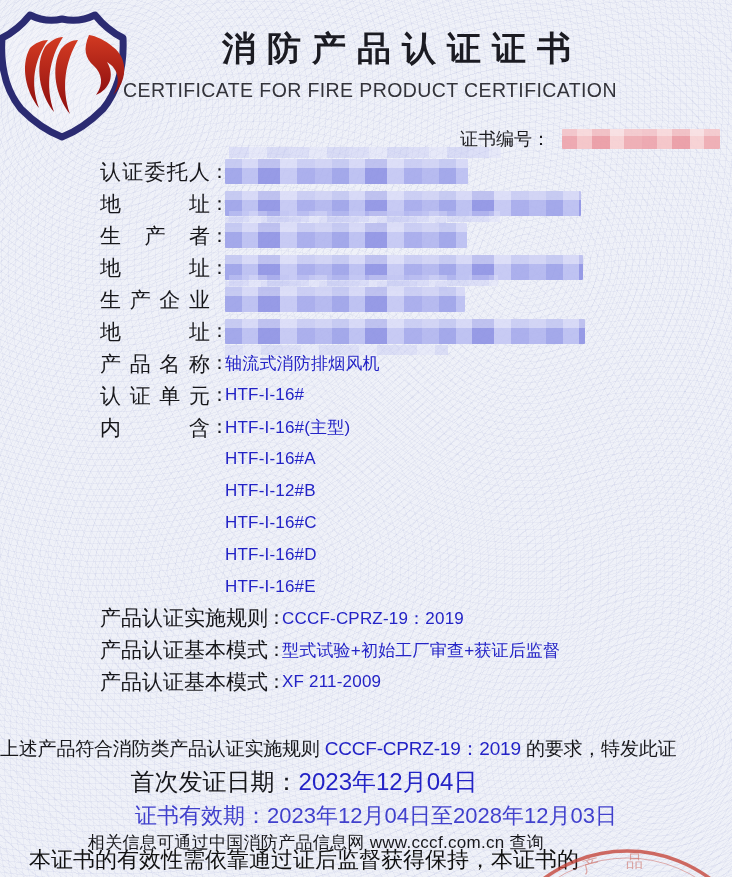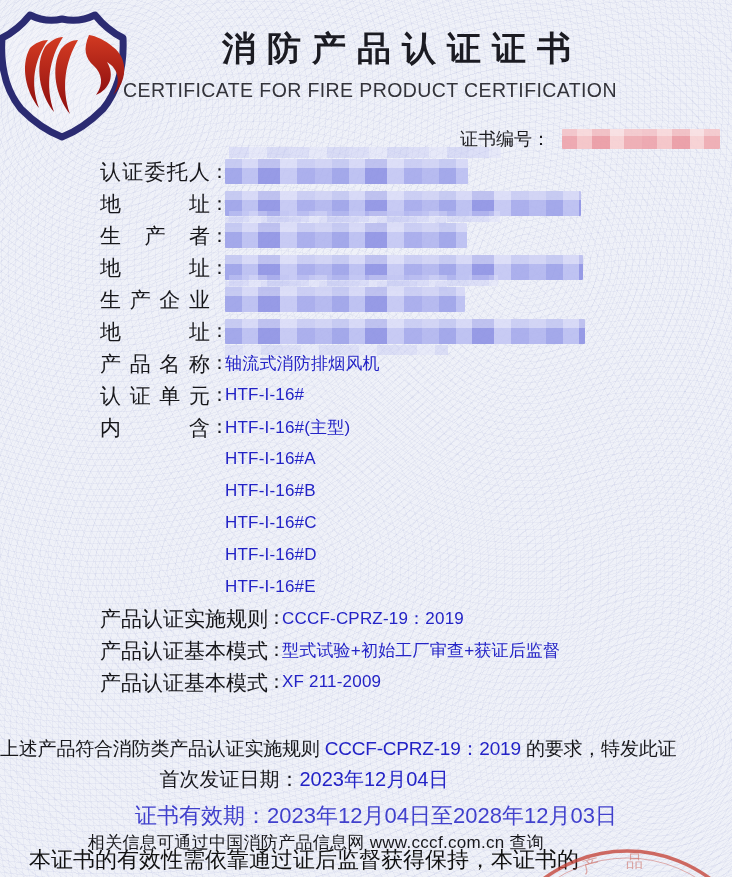--- a/index.html
+++ b/index.html
@@ -29,26 +29,26 @@
       linear-gradient(180deg, rgba(255,255,255,.35) 0 35%, rgba(255,255,255,0) 35%),
       repeating-linear-gradient(90deg,#eea3ab 0 15px,#f6c3c6 15px 30px,#ec9aa2 30px 48px,#f8d0d2 48px 62px,#f0aab0 62px 80px);}
   .redact.name::before{content:"";position:absolute;left:4px;top:-12px;height:11px;width:112%;
     background:repeating-linear-gradient(90deg,#c9ccf5 0 20px,#dddff8 20px 38px,#c0c4f2 38px 60px);opacity:.55;}
   .redact.addr::after{content:"";position:absolute;left:0;top:26px;height:10px;width:62%;
     background:repeating-linear-gradient(90deg,#c9ccf5 0 18px,#dfe1f9 18px 36px,#c3c7f3 36px 58px);opacity:.5;}
   .fields{position:absolute;left:0;top:156px;width:732px;}
   .row{display:flex;align-items:center;height:31.9px;padding-left:100px;}
   .lbl{display:inline-block;width:110px;font-size:21px;color:#17171b;
     text-align:justify;text-align-last:justify;line-height:1.1;white-space:nowrap;}
-  .lbl.wide{width:167px;text-align-last:justify;}
+  .lbl.wide{width:167px;text-align-last:justify;font-family:Liberation Serif, serif;}
   .colon{display:inline-block;width:15px;font-size:19px;color:#17171b;text-align:center;}
   .val{font-size:17px;color:#2323c6;white-space:nowrap;letter-spacing:.2px;}
   .footer-line{position:absolute;left:0;width:608px;text-align:center;white-space:nowrap;color:#17171b;}
   .f1{top:736px;font-size:19px;letter-spacing:-.2px;}
-  .f2{top:766px;font-size:20px;}
+  .f2{top:766px;font-size:24px;}
   .blue{color:#2323c6;}
   .overlap{top:799px;font-size:22px;color:#111;margin-top:46px;}
   .overlap-blue{position:absolute;top:801px;left:10px;width:732px;text-align:center;
     font-size:22px;color:#2323c6;opacity:.85;white-space:nowrap;}
   .f4{top:831px;font-size:17px;letter-spacing:.3px;padding-left:12px;}
   .seal{position:absolute;left:518px;top:845px;width:215px;height:32px;}
   .seal text{font-size:17px;fill:#cc6a60;opacity:.55;font-family:"Liberation Sans",sans-serif;}
 </style>
 </head>
 <body>
@@ -124,21 +124,21 @@
       <span class="val">HTF-I-16#(主型)</span>
     </div>
     <div class="row">
       <span class="lbl"></span>
       <span class="colon"></span>
       <span class="val">HTF-I-16#A</span>
     </div>
     <div class="row">
       <span class="lbl"></span>
       <span class="colon"></span>
-      <span class="val">HTF-I-16#B</span>
+      <span class="val">HTF-I-12#B</span>
     </div>
     <div class="row">
       <span class="lbl"></span>
       <span class="colon"></span>
       <span class="val">HTF-I-16#C</span>
     </div>
     <div class="row">
       <span class="lbl"></span>
       <span class="colon"></span>
       <span class="val">HTF-I-16#D</span>

